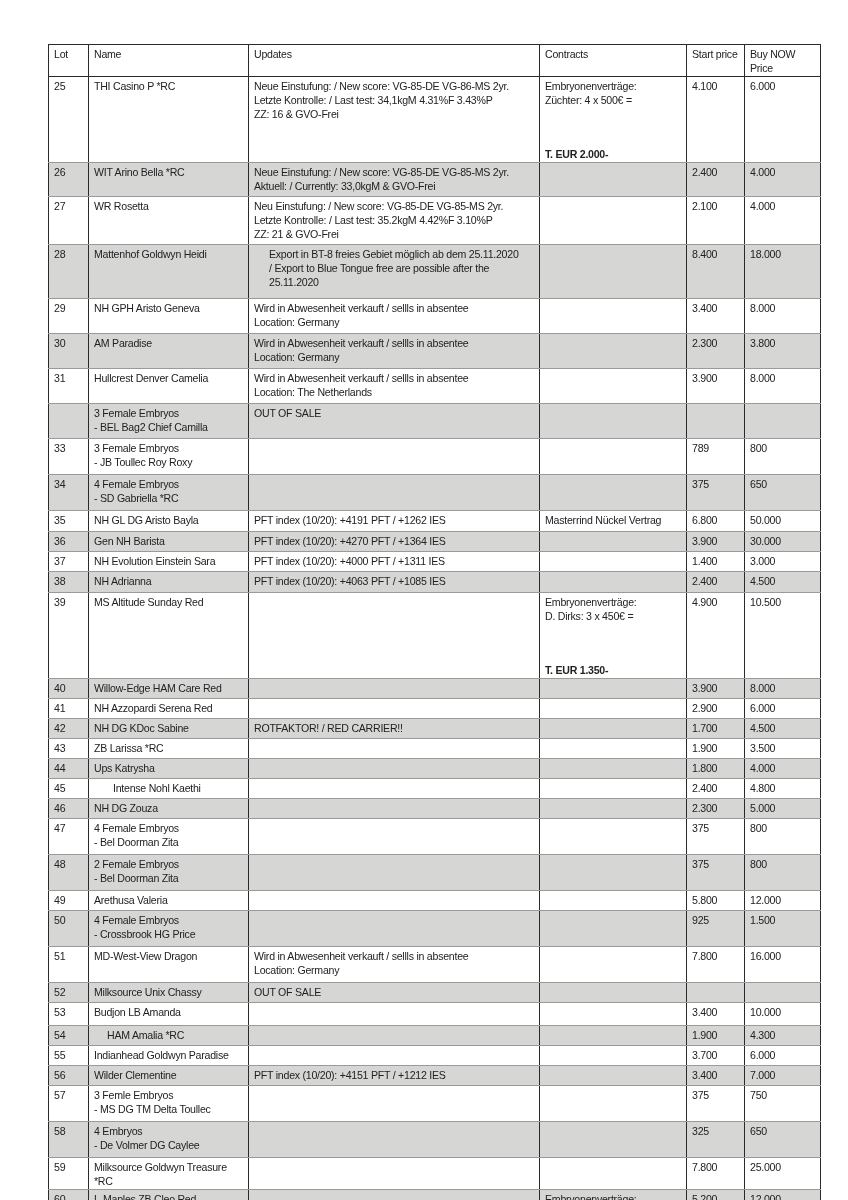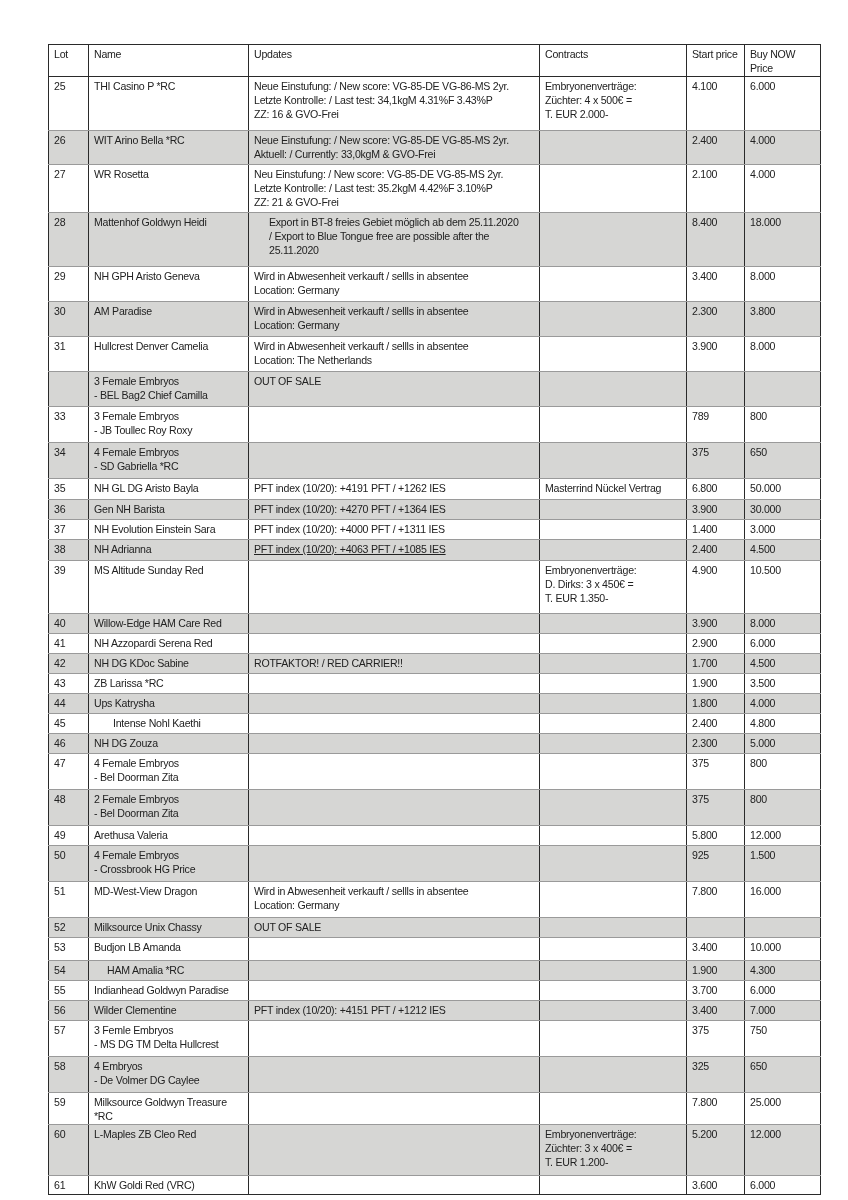--- a/index.html
+++ b/index.html
@@ -16,21 +16,21 @@
   table.lots col.c-start { width:58px; }
   table.lots col.c-buy { width:76px; }
   table.lots th, table.lots td { padding:2px 5px 1px 5px; vertical-align:top; text-align:left;
         border-top:1px solid #9a9a9a; border-bottom:1px solid #9a9a9a;
         border-left:1.5px solid #2a2a2a; border-right:1.5px solid #2a2a2a;
         white-space:normal; overflow:hidden; }
   table.lots th { font-weight:normal; height:14px; border-top:1.5px solid #2a2a2a; border-bottom:1.5px solid #2a2a2a; }
   table.lots tr.shade td { background:#d6d6d4; }
   table.lots tr.last td { border-bottom:1.5px solid #2a2a2a; }
   .line { display:block; }
-  .bold { font-weight:normal; }
+  .bold { font-weight:bold;margin-top:40px; }
 </style>
 </head>
 <body>
 
 <table class="lots">
   <colgroup>
     <col class="c-lot">
       <col class="c-name">
       <col class="c-upd">
       <col class="c-con">
@@ -217,21 +217,21 @@
         </td>
         <td style="height: 16px;"></td>
         <td style="height: 16px;">1.400</td>
         <td style="height: 16px;">3.000</td>
       </tr>
       <tr class="shade">
         <td style="height: 17px;">38</td>
         <td style="height: 17px;">
           <span class="line">NH Adrianna</span>
         </td>
-        <td style="height: 17px; text-decoration: underline;">
+        <td style="height: 17px;">
           <span class="line">PFT index (10/20): +4063 PFT / +1085 IES</span>
         </td>
         <td style="height: 17px;"></td>
         <td style="height: 17px;">2.400</td>
         <td style="height: 17px;">4.500</td>
       </tr>
       <tr>
         <td style="height: 49px;">39</td>
         <td style="height: 49px;">
           <span class="line">MS Altitude Sunday Red</span>
@@ -424,21 +424,21 @@
           <span class="line">PFT index (10/20): +4151 PFT / +1212 IES</span>
         </td>
         <td style="height: 16px;"></td>
         <td style="height: 16px;">3.400</td>
         <td style="height: 16px;">7.000</td>
       </tr>
       <tr>
         <td style="height: 32px;">57</td>
         <td style="height: 32px;">
           <span class="line">3 Femle Embryos</span>
-          <span class="line">- MS DG TM Delta Hullcrest</span>
+          <span class="line">- MS DG TM Delta Toullec</span>
         </td>
         <td style="height: 32px;"></td>
         <td style="height: 32px;"></td>
         <td style="height: 32px;">375</td>
         <td style="height: 32px;">750</td>
       </tr>
       <tr class="shade">
         <td style="height: 32px;">58</td>
         <td style="height: 32px;">
           <span class="line">4 Embryos</span>

